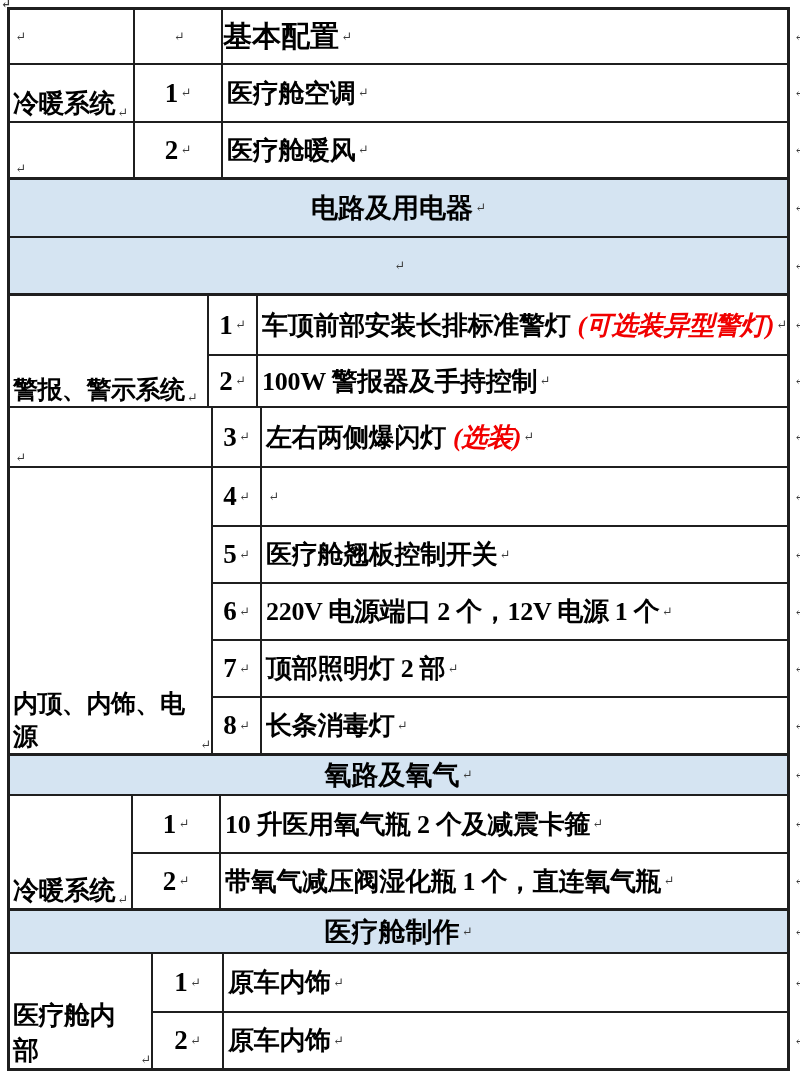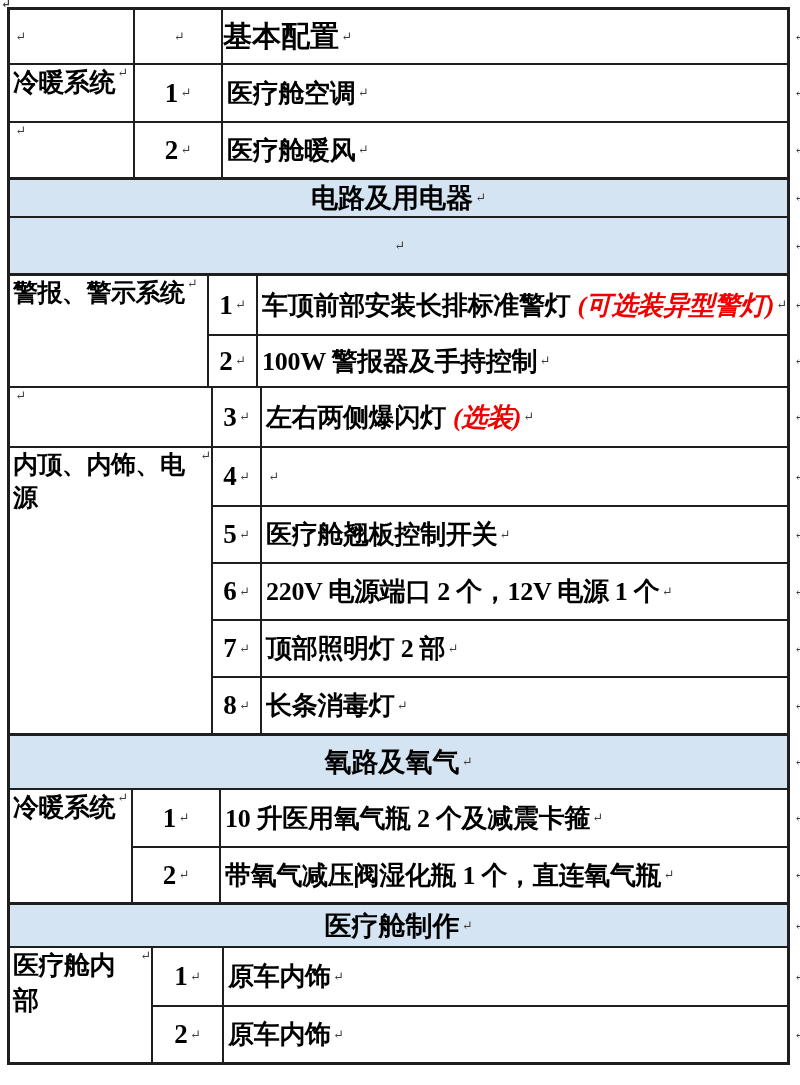--- a/index.html
+++ b/index.html
@@ -28,21 +28,21 @@
     position:relative;font-size:27px;
   }
   .band.thin{border-top-width:2px;}
   
   .section{border-top:3px solid var(--line);}
   .section.lt{border-top-width:2px;}
   .section .sub:first-child{border-top:none;}
   .sub{display:flex;border-top:2px solid var(--line);}
   .cat{
     border-right:2px solid var(--line);
-    display:flex;align-items:flex-start;padding-left:3px;
+    display:flex;align-items:flex-end;padding-left:3px;
     font-size:26px;letter-spacing:-0.5px;position:relative;
   }
   .sa .cat{width:125px;} .sb .cat{width:203px;font-size:25px;}
   .sc .cat{width:123px;} .sd .cat{width:143px;}
   .items{flex:1;display:flex;flex-direction:column;}
   .item{display:flex;border-top:2px solid var(--line);}
   .item:first-child{border-top:none;}
   .num{
     border-right:2px solid var(--line);
     display:flex;align-items:center;justify-content:center;font-size:27px;
@@ -110,21 +110,21 @@
           </div>
         <div class="desc">
             <span>医疗舱暖风</span>
             <span class="pmark">↵</span>
             <span class="pmark edge">↵</span>
           </div>
       </div>
     </div>
   </div>
 
-  <div class="band" style="height:39px">
+  <div class="band" style="height:59px">
     <span>电路及用电器</span>
       <span class="pmark">↵</span>
     <span class="pmark edge">↵</span>
   </div>
   <div class="band thin" style="height:57px">
     <span class="pmark">↵</span>
     <span class="pmark edge">↵</span>
   </div>
 
   <div class="section">
@@ -235,21 +235,21 @@
           <div class="desc">
               <span>长条消毒灯</span>
               <span class="pmark">↵</span>
               <span class="pmark edge">↵</span>
             </div>
         </div>
       </div>
     </div>
   </div>
 
-  <div class="band" style="height:55px">
+  <div class="band" style="height:41px">
     <span>氧路及氧气</span>
       <span class="pmark">↵</span>
     <span class="pmark edge">↵</span>
   </div>
 
   <div class="section lt">
     <div class="sub sc">
       <div class="cat">
           <span>冷暖系统</span>
           <span class="pmark">↵</span>

